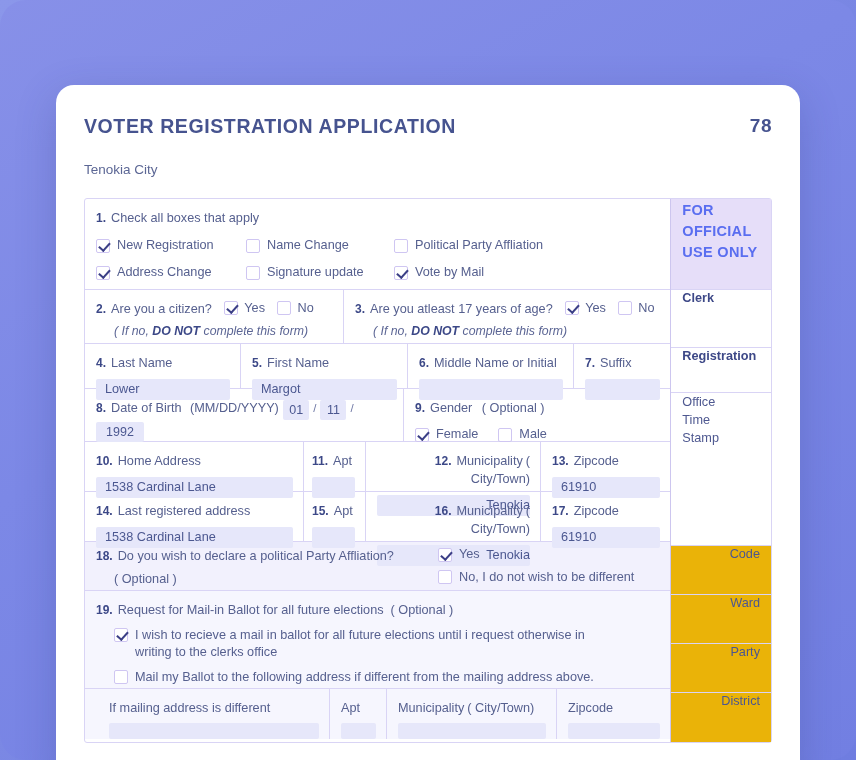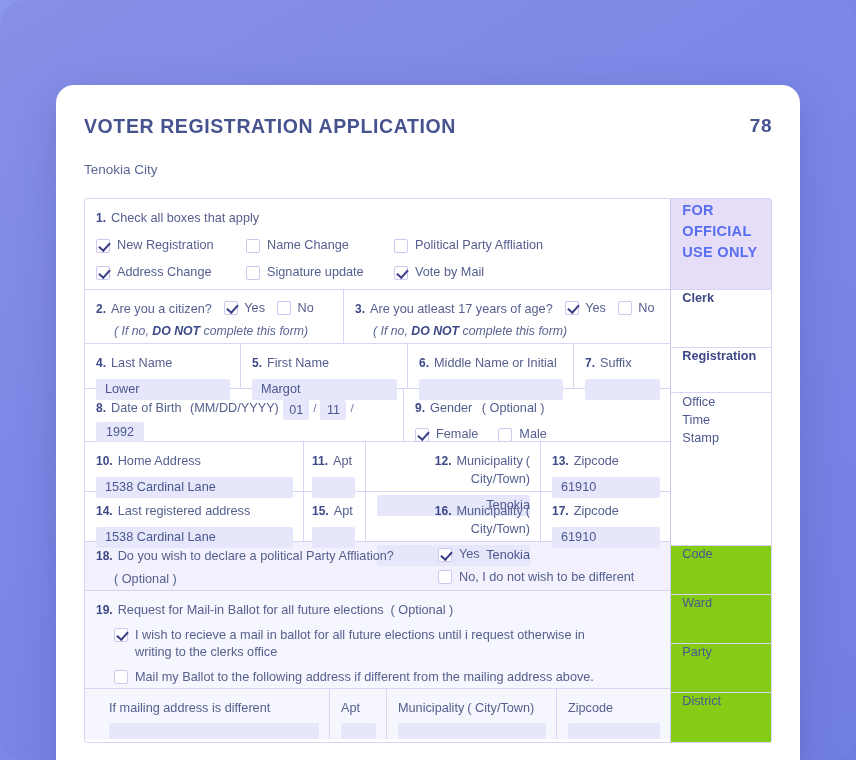--- a/index.html
+++ b/index.html
@@ -170,21 +170,21 @@
     height: 91px;
   }
   .rc.h-clerk { height: 58px; }
   .rc.h-reg   { height: 45px; }
   .rc.stamp {
     height: 153px;
     font-weight: normal;
     color: #4e5890;
     line-height: 1.4;
   }
-  .rc.tint { background: #84cc16; font-weight: normal; color: #4c5690; }
+  .rc.tint { background: #eab308; font-weight: normal; color: #4c5690; text-align: right; }
   .rc.h-code { height: 49px; }
   .rc.h-ward { height: 49px; }
   .rc.h-party { height: 49px; }
   .rc.h-dist { height: 49px; }
   .stamp-cbs { margin-top: 58px; display: flex; flex-direction: column; gap: 9px; }
   .stamp-cbs .cbrow .lbl { font-size: 12.7px; color: #4c5690; }
 
   
   .r-q1   { height: 91px; }
   .r-q23  { height: 54px; }

